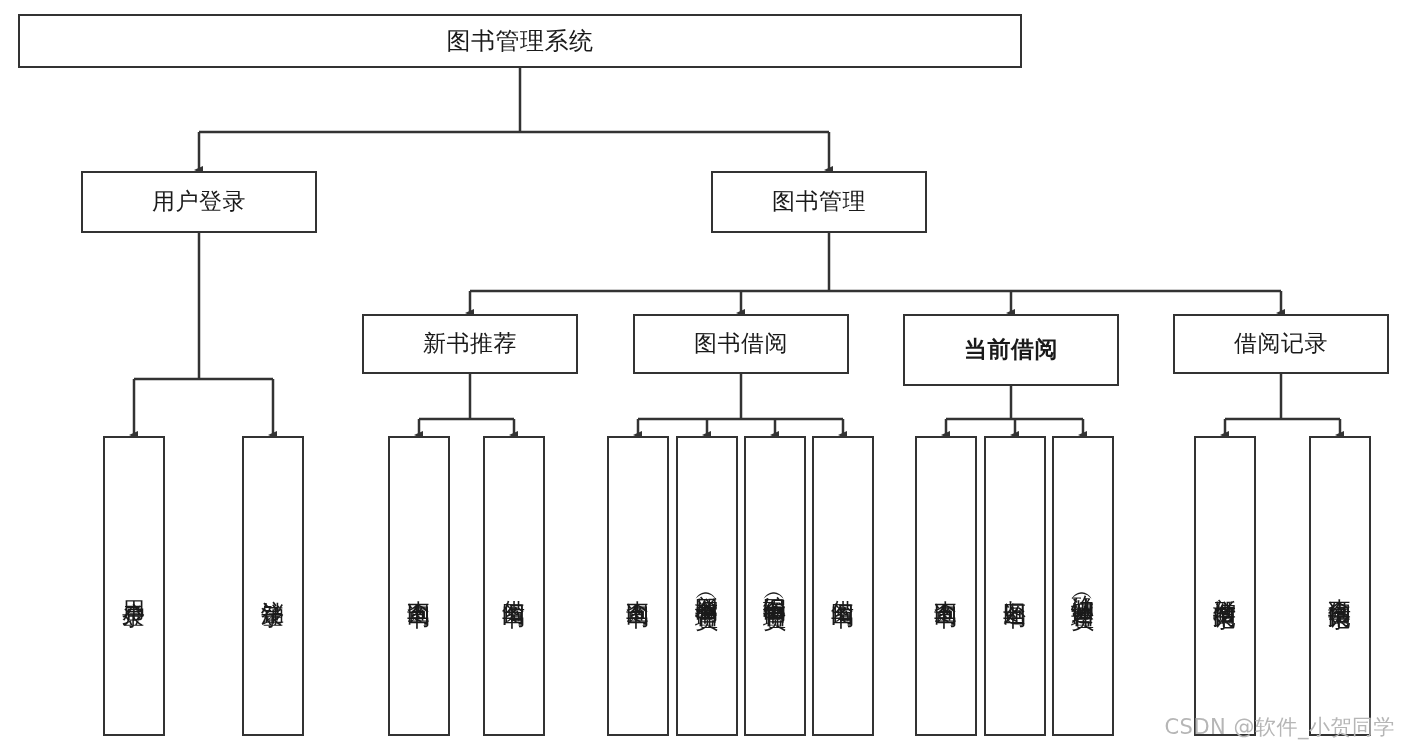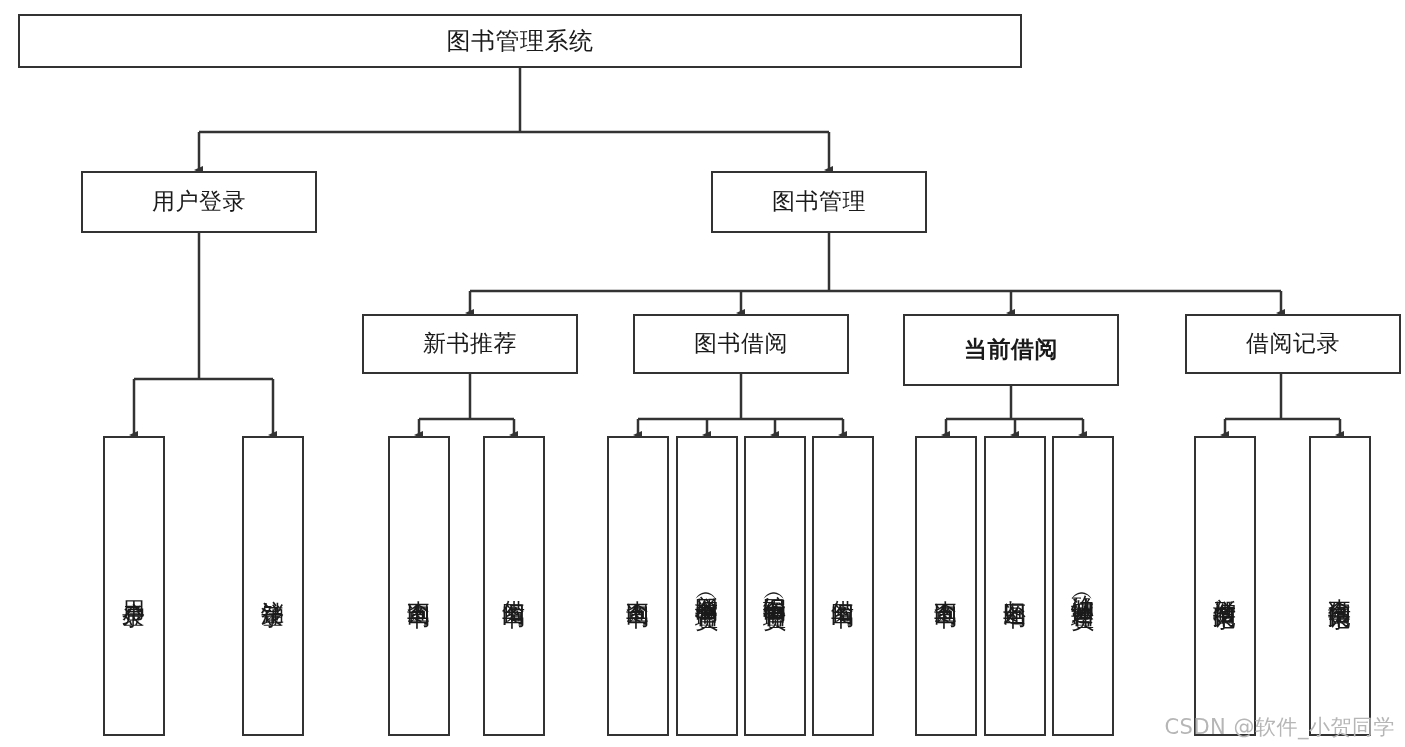--- a/index.html
+++ b/index.html
@@ -133,21 +133,21 @@
       </div>
       <div class="node-box" style="left: 362px; top: 314px; width: 216px; height: 60px;">
         <div class="node-label-h">新书推荐</div>
       </div>
       <div class="node-box" style="left: 633px; top: 314px; width: 216px; height: 60px;">
         <div class="node-label-h">图书借阅</div>
       </div>
       <div class="node-box" style="left: 903px; top: 314px; width: 216px; height: 72px; font-weight: bold;">
         <div class="node-label-h">当前借阅</div>
       </div>
-      <div class="node-box" style="left: 1173px; top: 314px; width: 216px; height: 60px; margin-left: 12px;">
+      <div class="node-box" style="left: 1173px; top: 314px; width: 216px; height: 60px;">
         <div class="node-label-h">借阅记录</div>
       </div>
       <div class="node-box" style="left: 103px; top: 436px; width: 62px; height: 300px;">
         <div class="node-label-v">用户登录</div>
       </div>
       <div class="node-box" style="left: 242px; top: 436px; width: 62px; height: 300px;">
         <div class="node-label-v">注销登录</div>
       </div>
       <div class="node-box" style="left: 388px; top: 436px; width: 62px; height: 300px;">
         <div class="node-label-v">查询图书</div>

